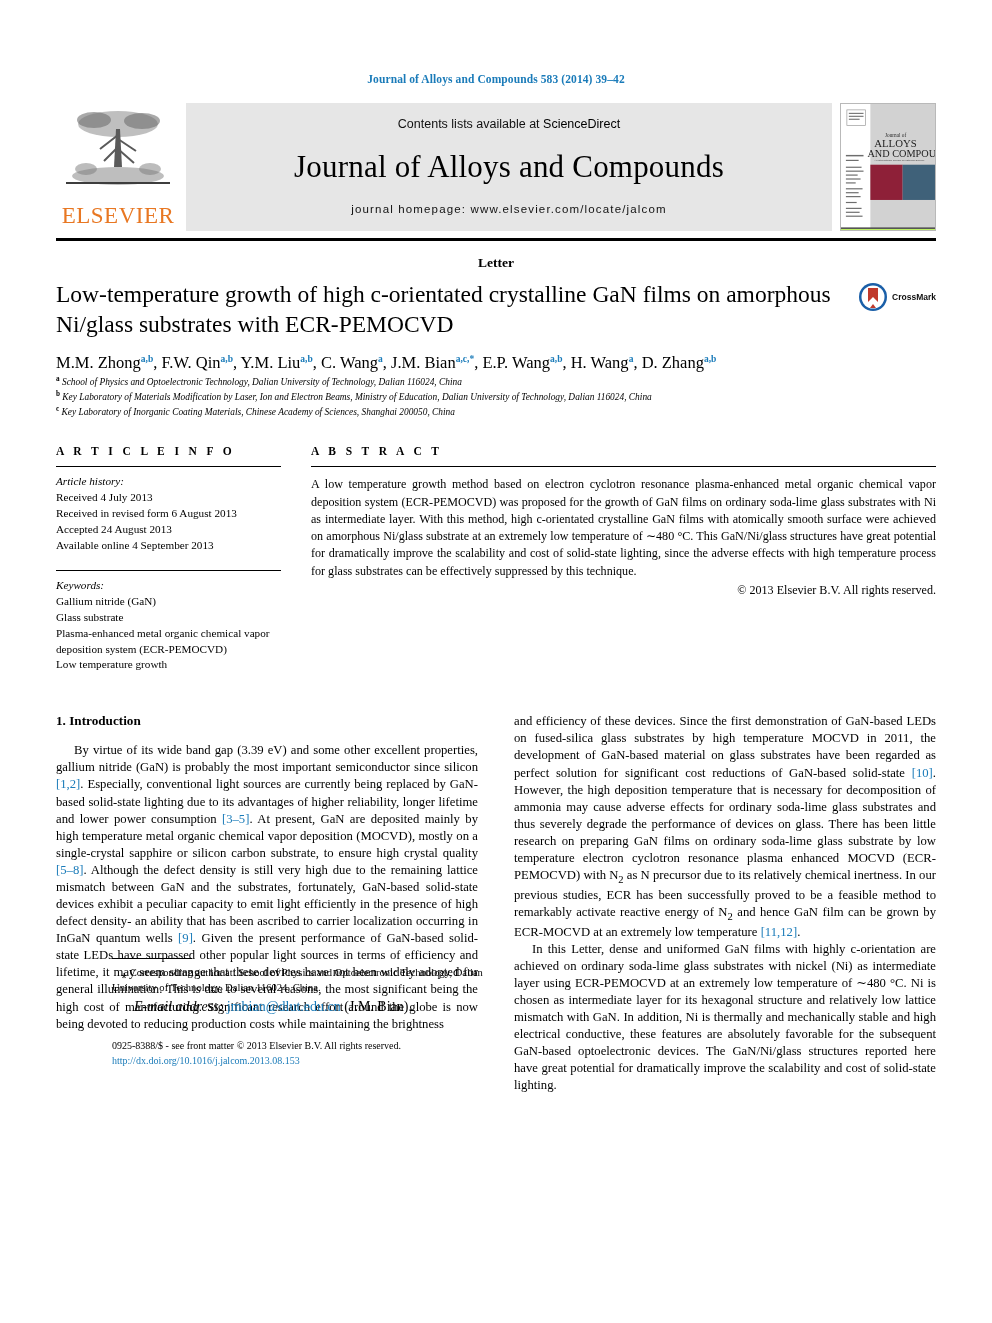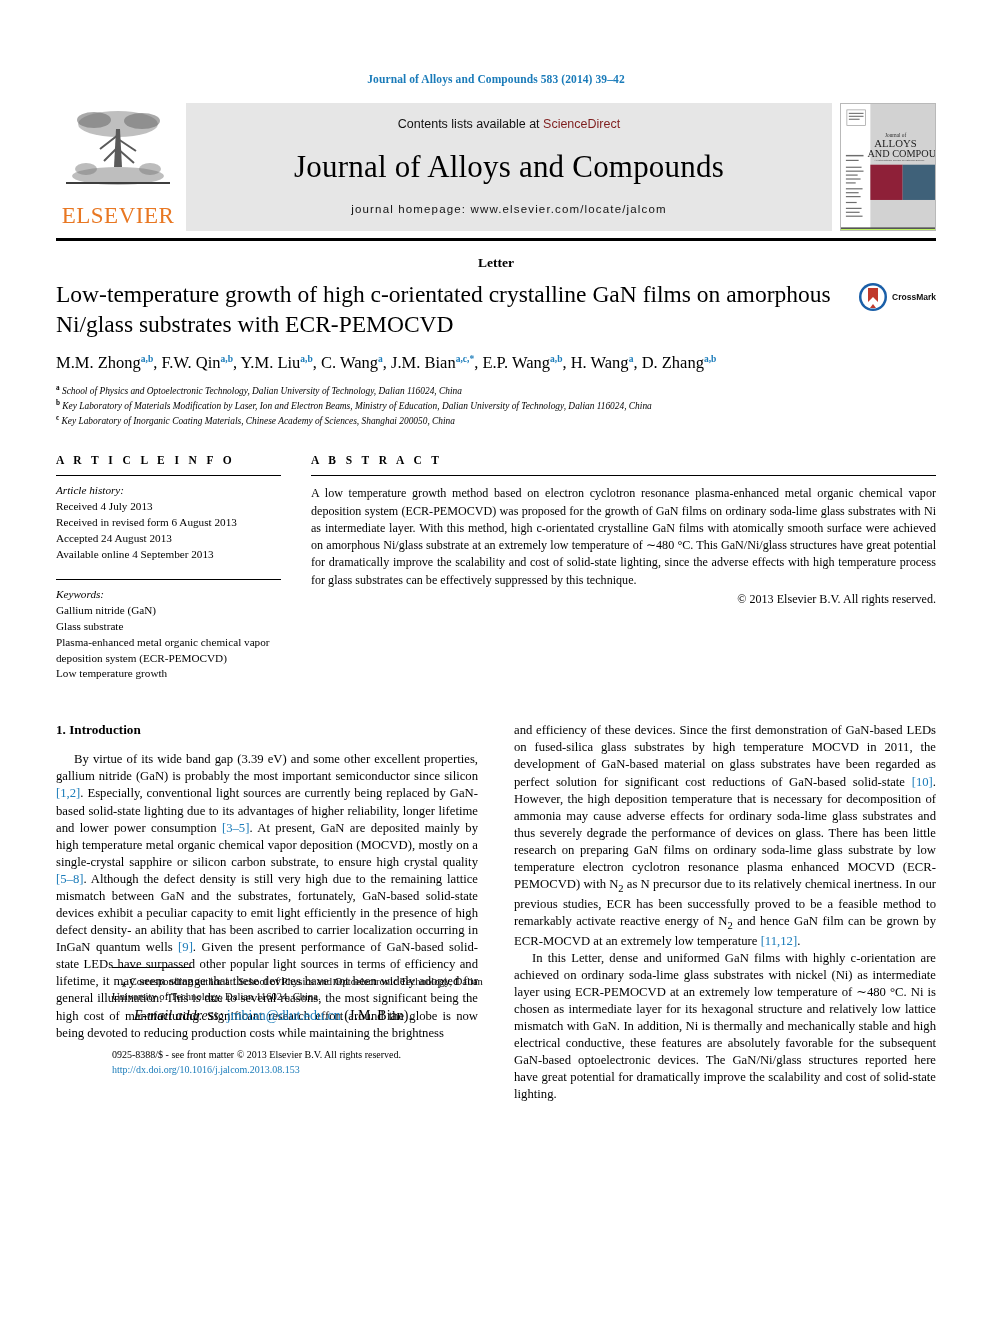--- a/index.html
+++ b/index.html
@@ -69,21 +69,21 @@
     align-items: center;
     padding: 14px 0 16px 0;
     box-sizing: border-box;
   }
   .contents-line {
     font-family: "Liberation Sans", sans-serif;
     font-size: 12.5px;
     color: #111;
   }
   .contents-line .sd {
-    color: #7f1d1d;
+    color: #000000;
   }
   .journal-name {
     font-family: "Liberation Serif", serif;
     font-size: 31px;
     color: #000;
     letter-spacing: .2px;
   }
   .homepage-line {
     font-family: "Liberation Sans", sans-serif;
     font-size: 11.5px;
@@ -147,21 +147,20 @@
     font-size: 16.5px;
     margin-top: 13px;
     line-height: 1.3;
   }
   .authors sup {
     color: #1a7bb9;
     font-size: 9.5px;
     font-weight: bold;
   }
   .affils {
-    margin-top: 9px;
     font-family: "Liberation Serif", serif;
     font-size: 9.4px;
     font-style: italic;
     line-height: 1.5;
   }
   .affils sup {
     font-style: normal;
     font-weight: bold;
     font-size: 7.2px;
   }

